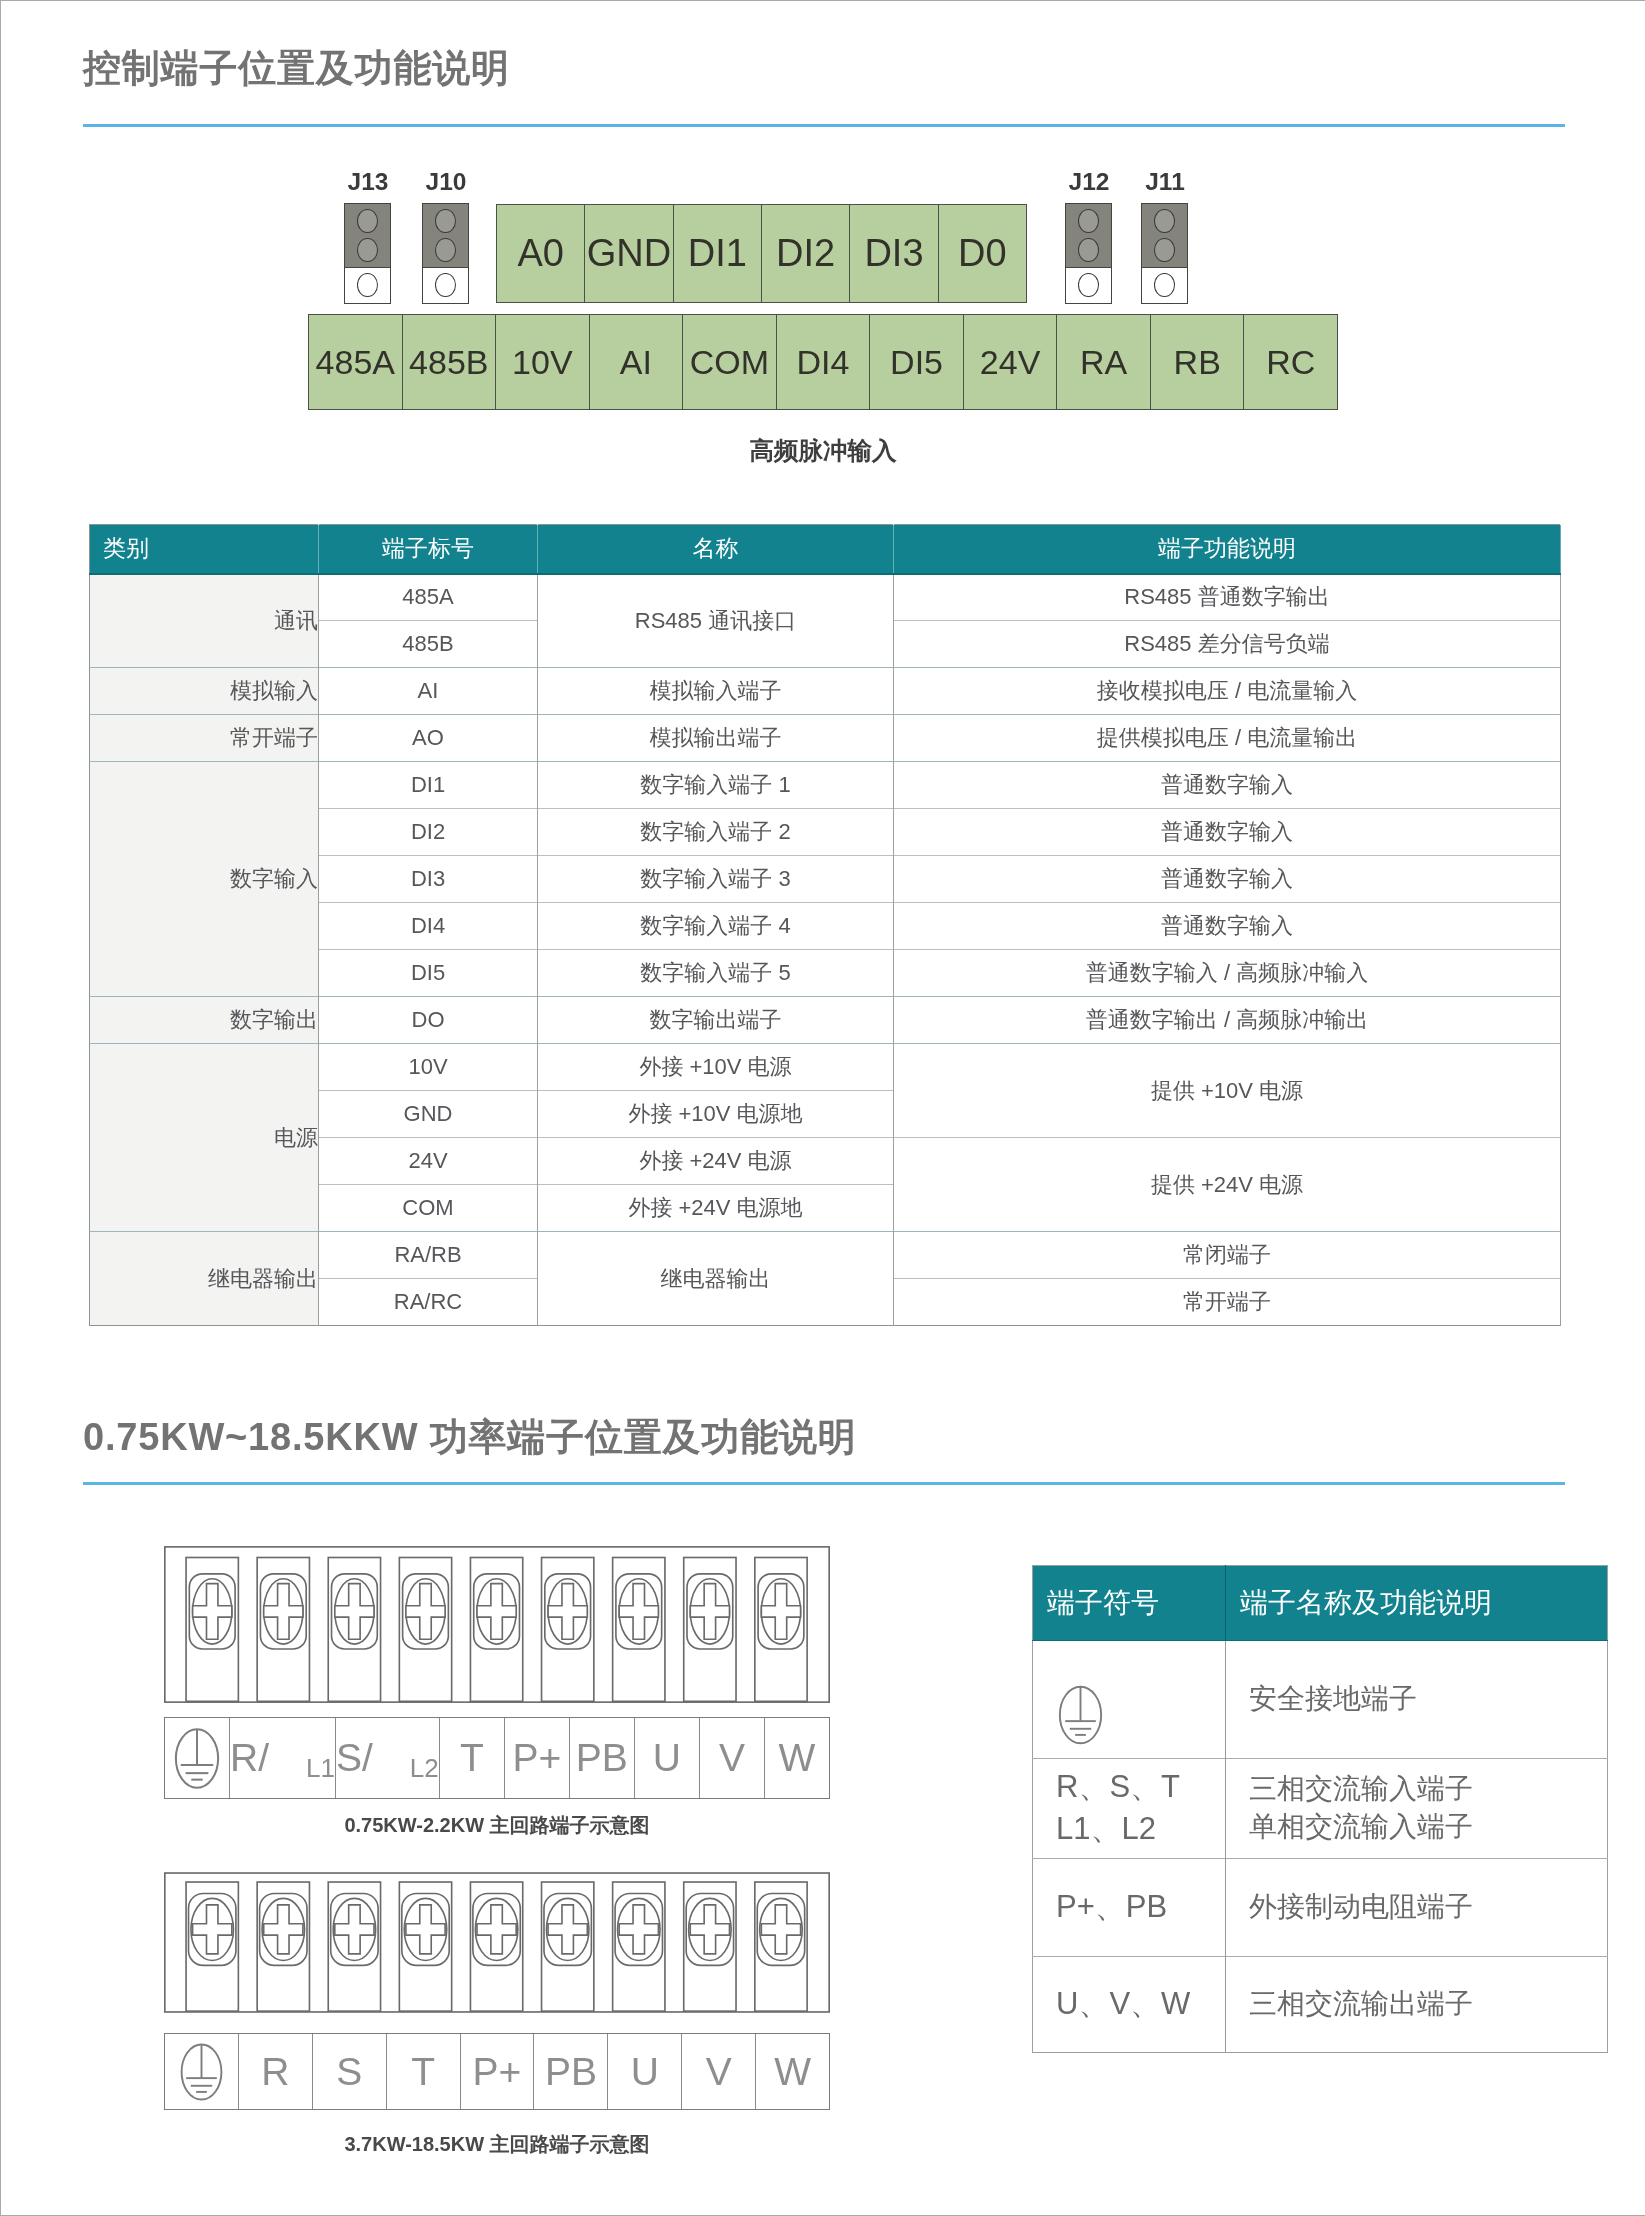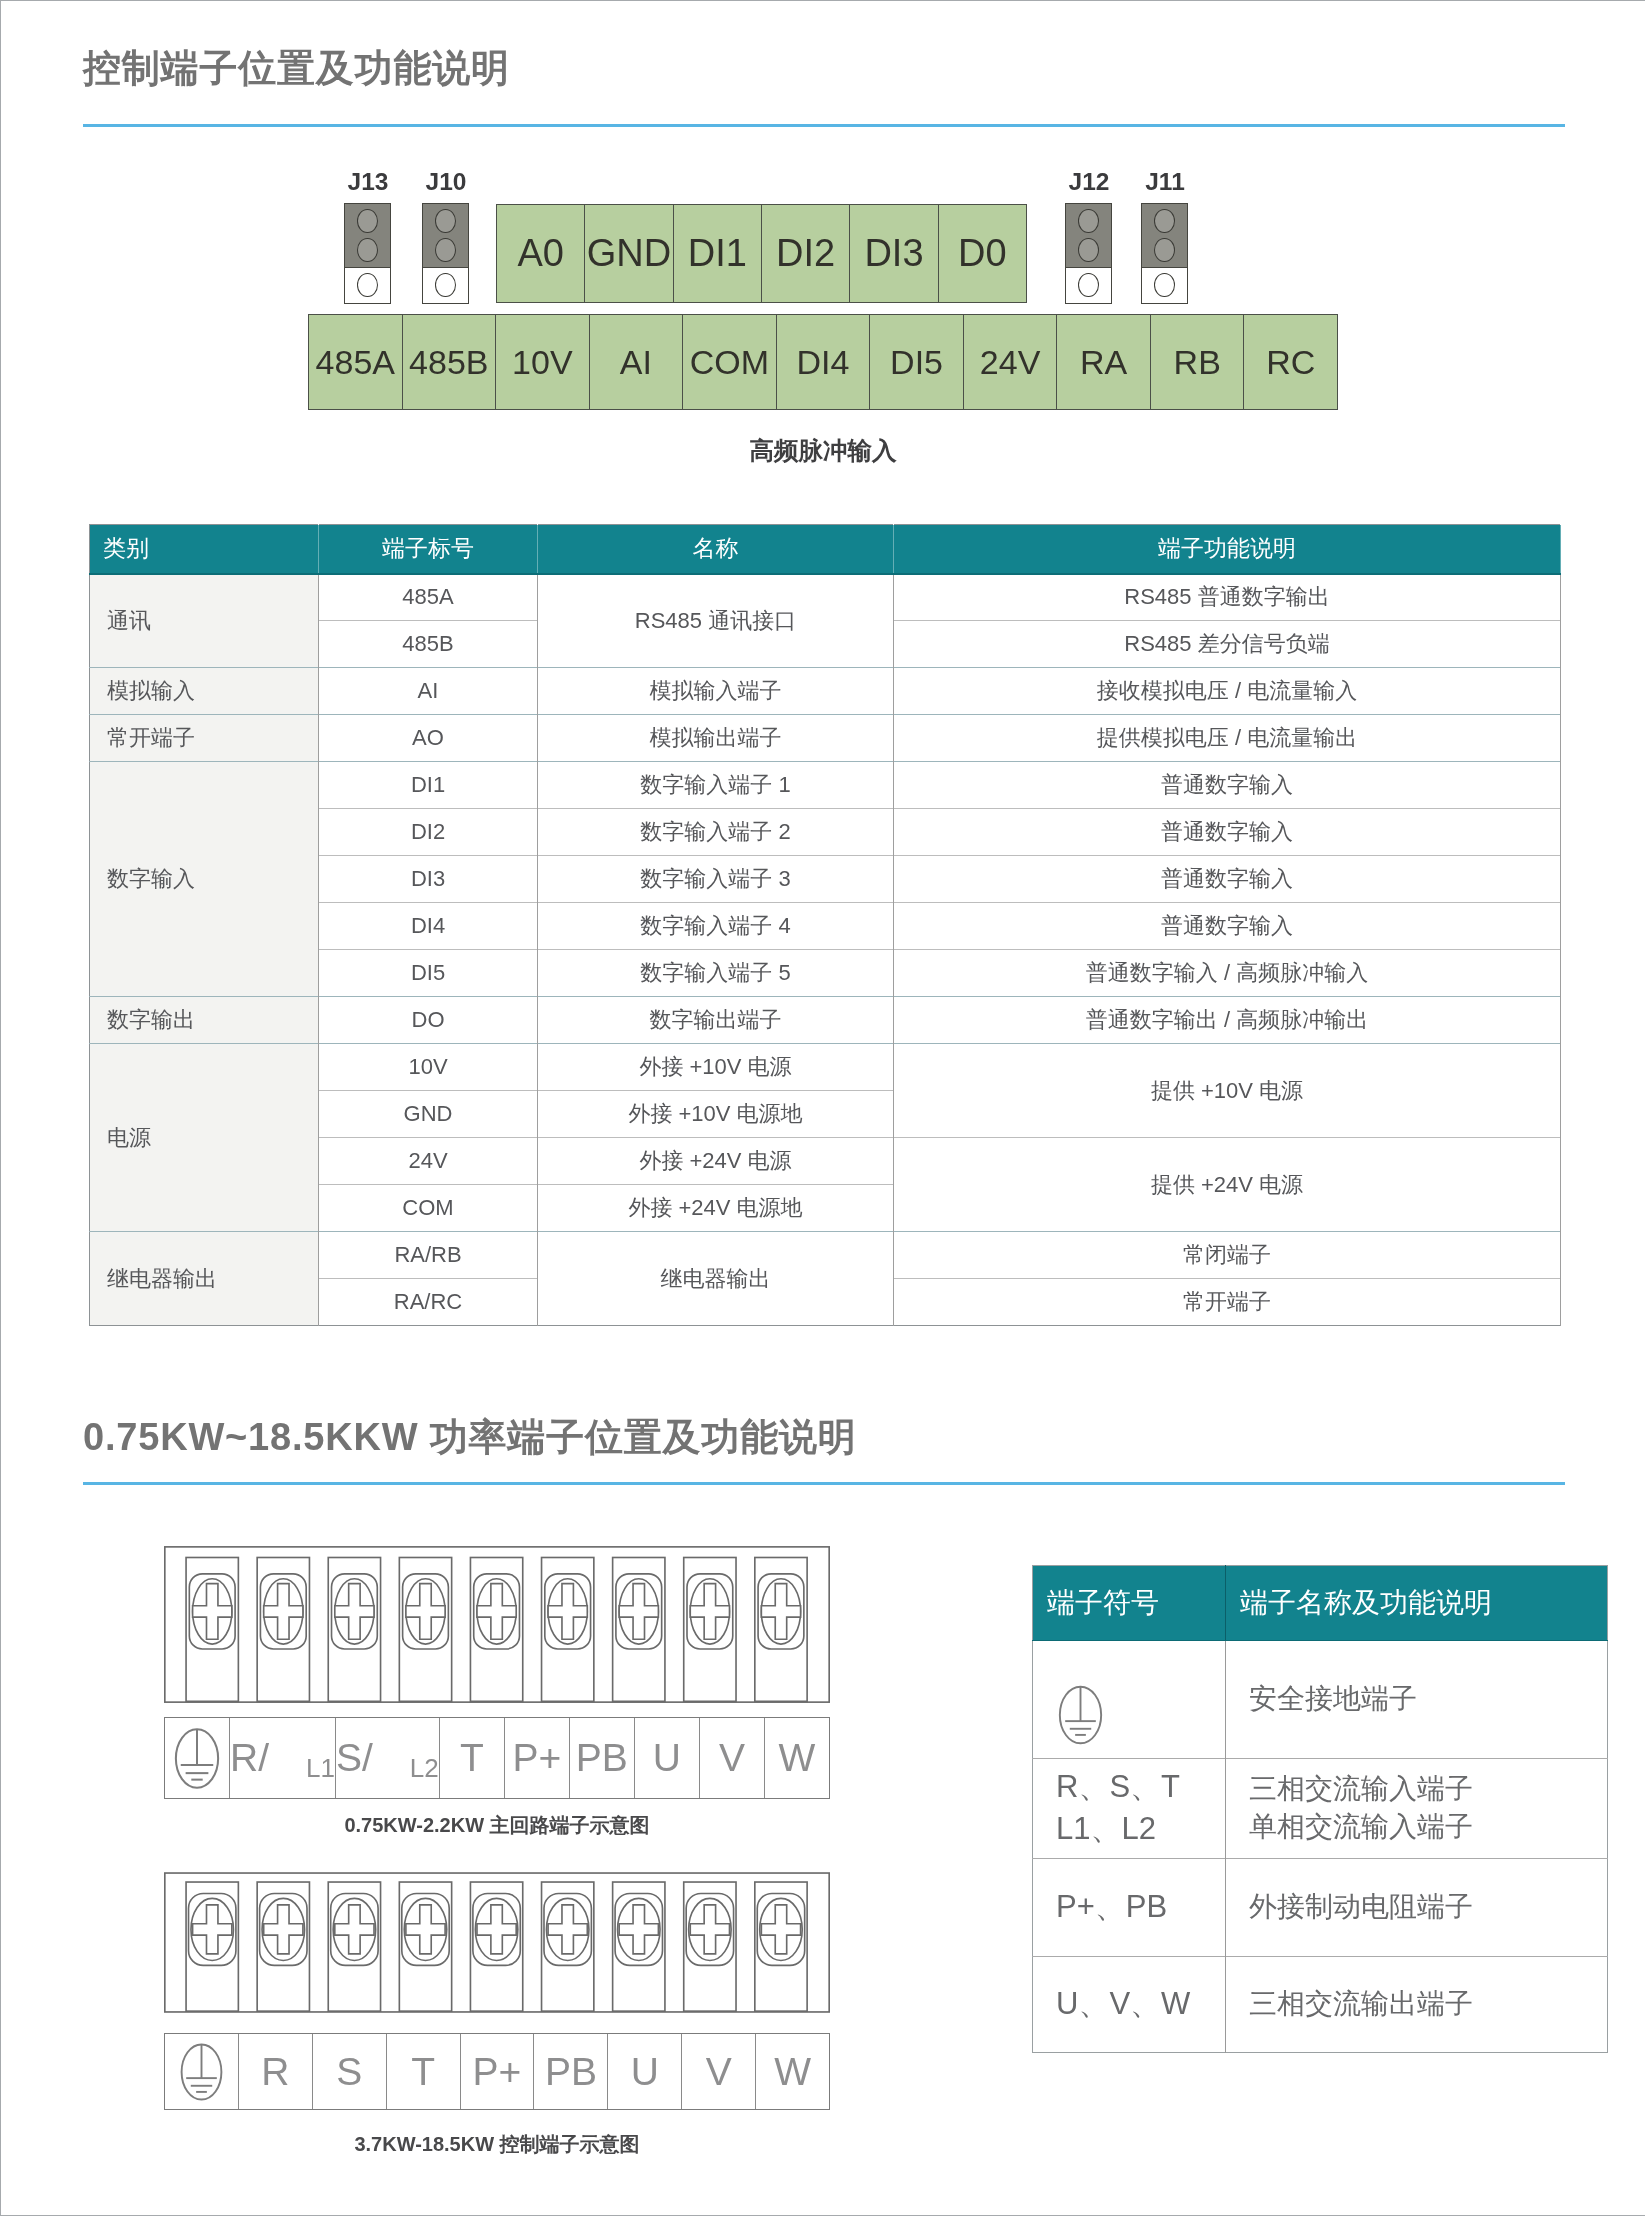--- a/index.html
+++ b/index.html
@@ -37,21 +37,21 @@
   .diagram-cap { position:absolute; text-align:center; font-size:24.5px; font-weight:700; color:#3e3e40; }
 
   
   table { border-collapse:collapse; table-layout:fixed; background:#fff; }
   .ctl { width:1471px; border:1.6px solid #8d9295; }
   .ctl th { background:#12838e; color:#ffffff; font-size:23px; font-weight:400;
             height:49px; border-bottom:2.5px solid #0c6d77; border-right:0.8px solid rgba(255,255,255,0.35); }
   .ctl th:first-child { text-align:left; padding-left:13px; }
   .ctl td { height:47px; font-size:22px; color:#56575a; text-align:center;
             border-top:0.8px solid #bdbdbd; border-right:0.8px solid #9e9e9e; }
-  .ctl td.cat { background:#f3f3f1; text-align:left; padding-left:17px;margin-left:40px; }
+  .ctl td.cat { background:#f3f3f1; text-align:right; padding-left:17px;margin-left:40px; }
   .ctl tr.grp td { border-top:1.6px solid #9db5bb; }
 
   
   .lstrip { position:absolute; display:flex; border:1.6px solid #7b7b7b; background:#fff; }
   .lcell { flex:1; border-left:1.6px solid #8a8a8a; display:flex; align-items:center;
            justify-content:center; }
   .lcell:first-child { border-left:none; }
   .lmain, .lslash { font-size:39px; color:#8e8e8f; }
   .lsub { font-size:26px; color:#8e8e8f; margin-top:21px;margin-left:37px; }
   .cap { position:absolute; left:163px; width:666px; text-align:center; font-size:20px;
@@ -364,21 +364,21 @@
         <span class="lmain">U</span>
       </div>
     <div class="lcell">
         <span class="lmain">V</span>
       </div>
     <div class="lcell">
         <span class="lmain">W</span>
       </div>
   </div>
 
-  <div class="cap" style="top:2130px">3.7KW-18.5KW 控制端子示意图</div>
+  <div class="cap" style="top:2130px">3.7KW-18.5KW 主回路端子示意图</div>
 
   <table class="pwr abs" style="left:1031px;top:1564px">
     <colgroup>
         <col style="width:193px">
         <col style="width:382px">
       </colgroup>
     <tbody>
         <tr>
       <th>端子符号</th>
       <th>端子名称及功能说明</th>

